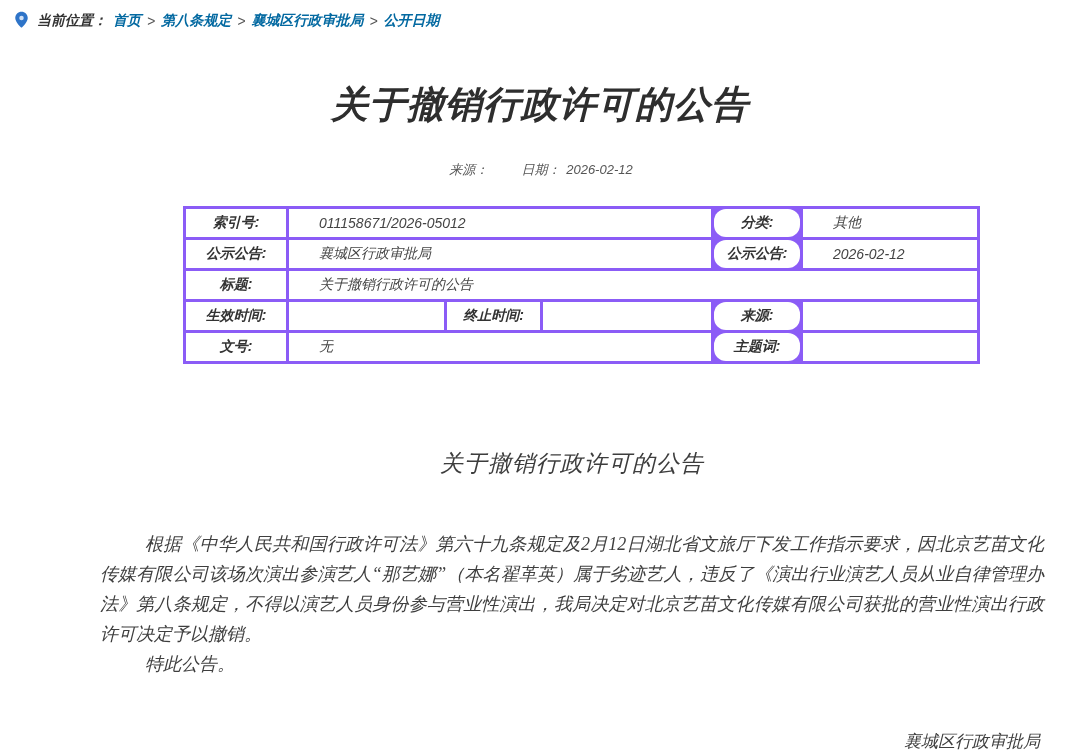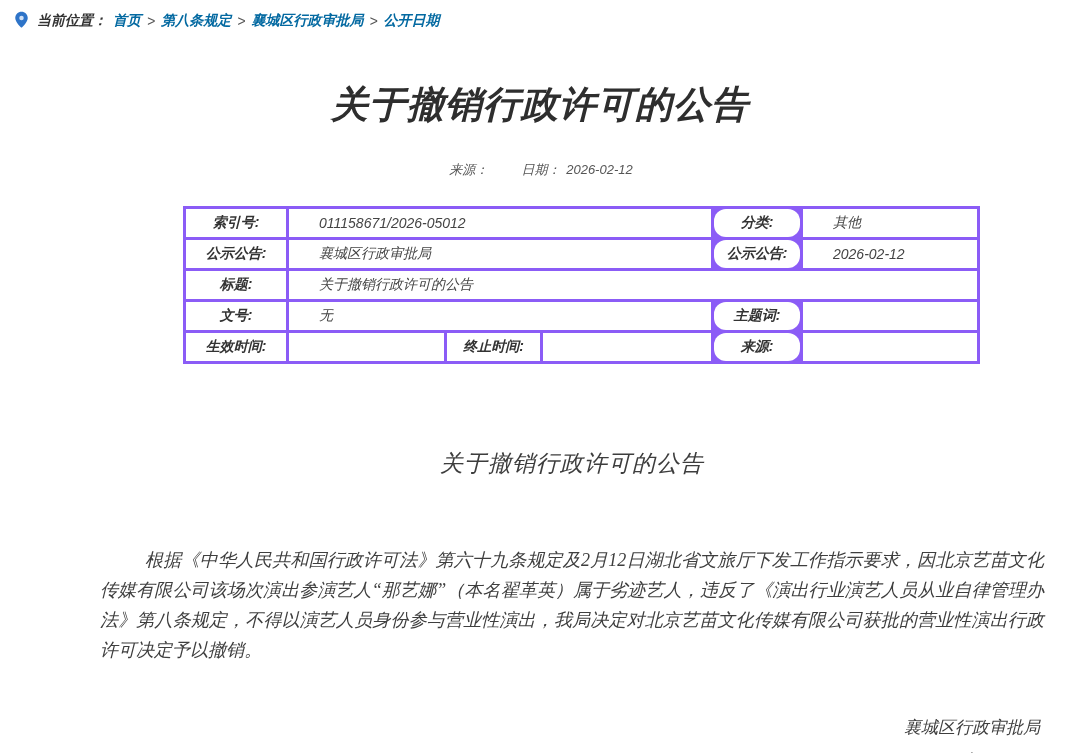--- a/index.html
+++ b/index.html
@@ -53,21 +53,21 @@
   
   .article {
     margin:84px 0 0 100px; width:944px;
     font-family:"Liberation Serif","DejaVu Serif",serif;
     color:#3d3d3d;
   }
   .article h2 {
     text-align:center; font-size:23px; font-weight:normal;
     color:#3d3d3d; letter-spacing:1px;
   }
-  .article .body-text { margin-top:66px; }
+  .article .body-text { margin-top:50px; }
   .article p {
     font-size:18px; line-height:30px; text-align:justify;
     text-indent:2.5em; color:#3e3e3e;
   }
   .sig { margin-top:46px; text-align:right; padding-right:4px;
          font-size:17px; line-height:33px; color:#3e3e3e; }
 </style>
 </head>
 <body>
 
@@ -114,41 +114,42 @@
       <div class="cell lbl c-l2">公示公告:</div>
       <div class="cell val c-v2">2026-02-12</div>
     </div>
 
     <div class="mrow">
       <div class="cell lbl c-l1">标题:</div>
       <div class="cell val c-vb">关于撤销行政许可的公告</div>
     </div>
 
     <div class="mrow">
-      <div class="cell lbl c-l1">文号:</div>
-      <div class="cell val c-v1">无</div>
-      <div class="cell lbl c-l2">主题词:</div>
-      <div class="cell val c-v2"></div>
-    </div>
-
-    <div class="mrow">
       <div class="cell lbl c-l1">生效时间:</div>
       <div class="cell val c-va"></div>
       <div class="cell lbl c-lb">终止时间:</div>
       <div class="cell val c-vb"></div>
       <div class="cell lbl c-l2">来源:</div>
+      <div class="cell val c-v2"></div>
+    </div>
+
+    <div class="mrow">
+      <div class="cell lbl c-l1">文号:</div>
+      <div class="cell val c-v1">无</div>
+      <div class="cell lbl c-l2">主题词:</div>
       <div class="cell val c-v2"></div>
     </div>
 
   </div>
 
   <div class="article">
     <h2>关于撤销行政许可的公告</h2>
     <div class="body-text">
       <p>根据《中华人民共和国行政许可法》第六十九条规定及2月12日湖北省文旅厅下发工作指示要求，因北京艺苗文化传媒有限公司该场次演出参演艺人“那艺娜”（本名翟革英）属于劣迹艺人，违反了《演出行业演艺人员从业自律管理办法》第八条规定，不得以演艺人员身份参与营业性演出，我局决定对北京艺苗文化传媒有限公司获批的营业性演出行政许可决定予以撤销。</p>
+      <p>特此公告。</p>
     </div>
     <div class="sig">
       <div>襄城区行政审批局</div>
       <div>2026年2月12日</div>
     </div>
   </div>
 
 </div>
 
 </body></html>

